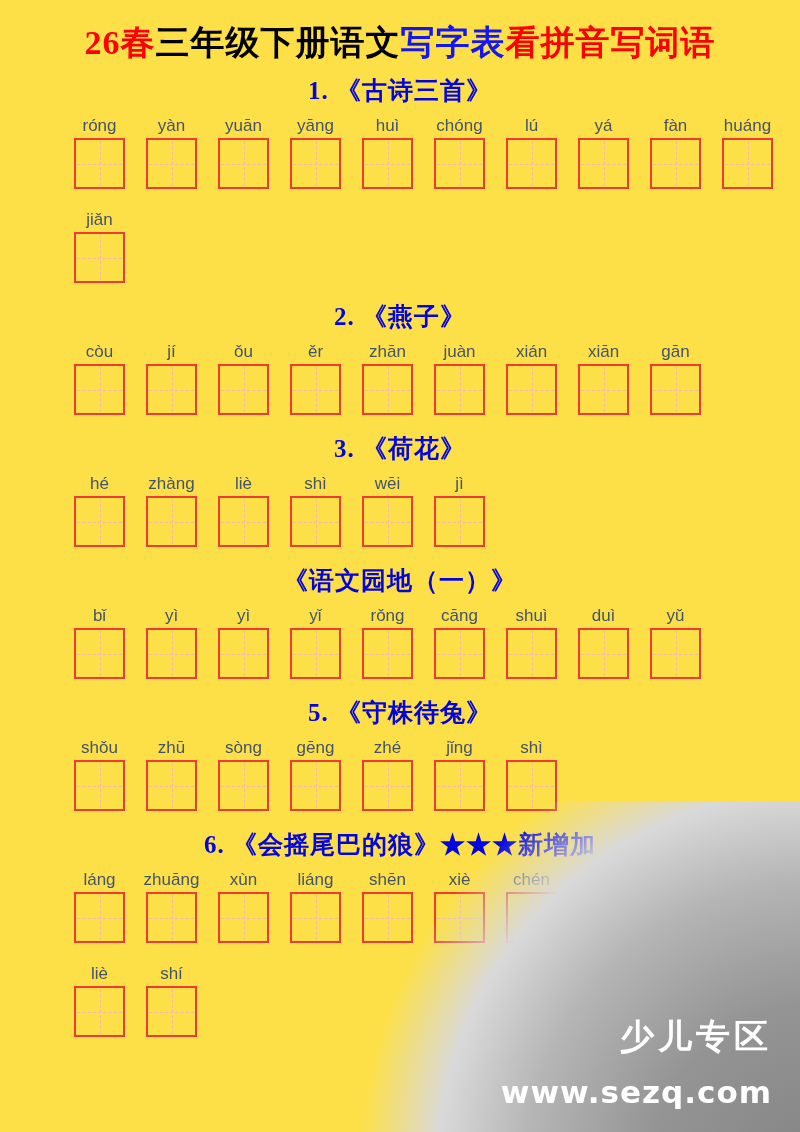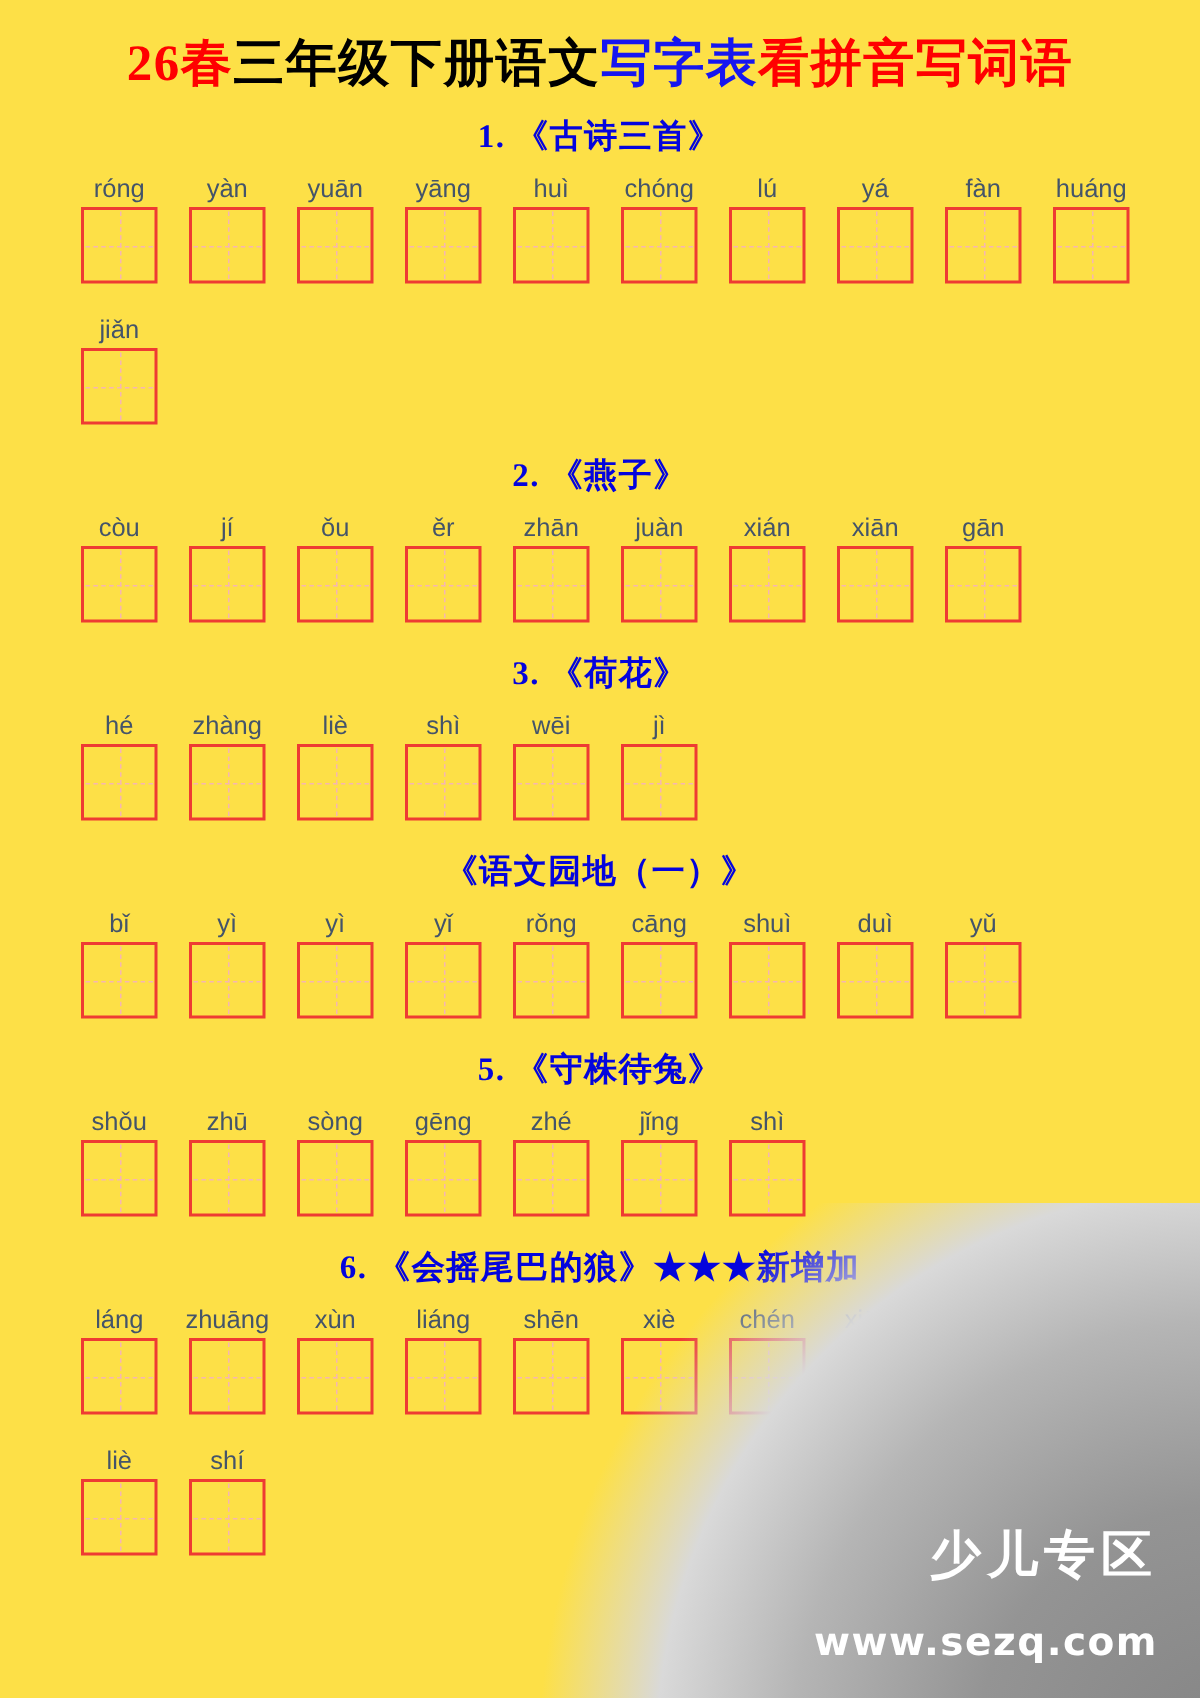--- a/index.html
+++ b/index.html
@@ -20,31 +20,31 @@
     line-height:42px;
     letter-spacing:1px;
     white-space:nowrap;
   }
   
   .heading{
     margin:4px 0 8px 0;
     text-align:center;
     font-family:"Liberation Serif", serif;
     font-weight:600;
-    font-size:22px;
+    font-size:25px;
     line-height:30px;
     color:#0404dd;
     letter-spacing:1px;
     white-space:nowrap;
   }
   
   .row{
     display:flex;
     gap:21px;
-    padding-left:54px;
+    padding-left:74px;
     margin-bottom:19px;
   }
   .cell{
     width:51px;
     display:flex;
     flex-direction:column;
     align-items:center;
   }
   .pinyin{
     width:51px;
@@ -89,21 +89,21 @@
     font-size:34px;
     letter-spacing:4px;
     white-space:nowrap;
   }
   .wm-url{
     position:absolute;
     right:28px;bottom:22px;
     color:#ffffff;
     font-family:"DejaVu Sans", sans-serif;
     font-weight:bold;
-    font-size:26px;
+    font-size:31px;
     letter-spacing:1px;
     white-space:nowrap;
   }
 </style>
 </head>
 <body>
 
 <div class="page">
   <h1 class="title" id="page-title"><span style="color: rgb(255, 0, 0);">26春</span><span style="color: rgb(0, 0, 0);">三年级下册语文</span><span style="color: rgb(22, 22, 240);">写字表</span><span style="color: rgb(255, 0, 0);">看拼音写词语</span></h1>
   <div id="sections">

